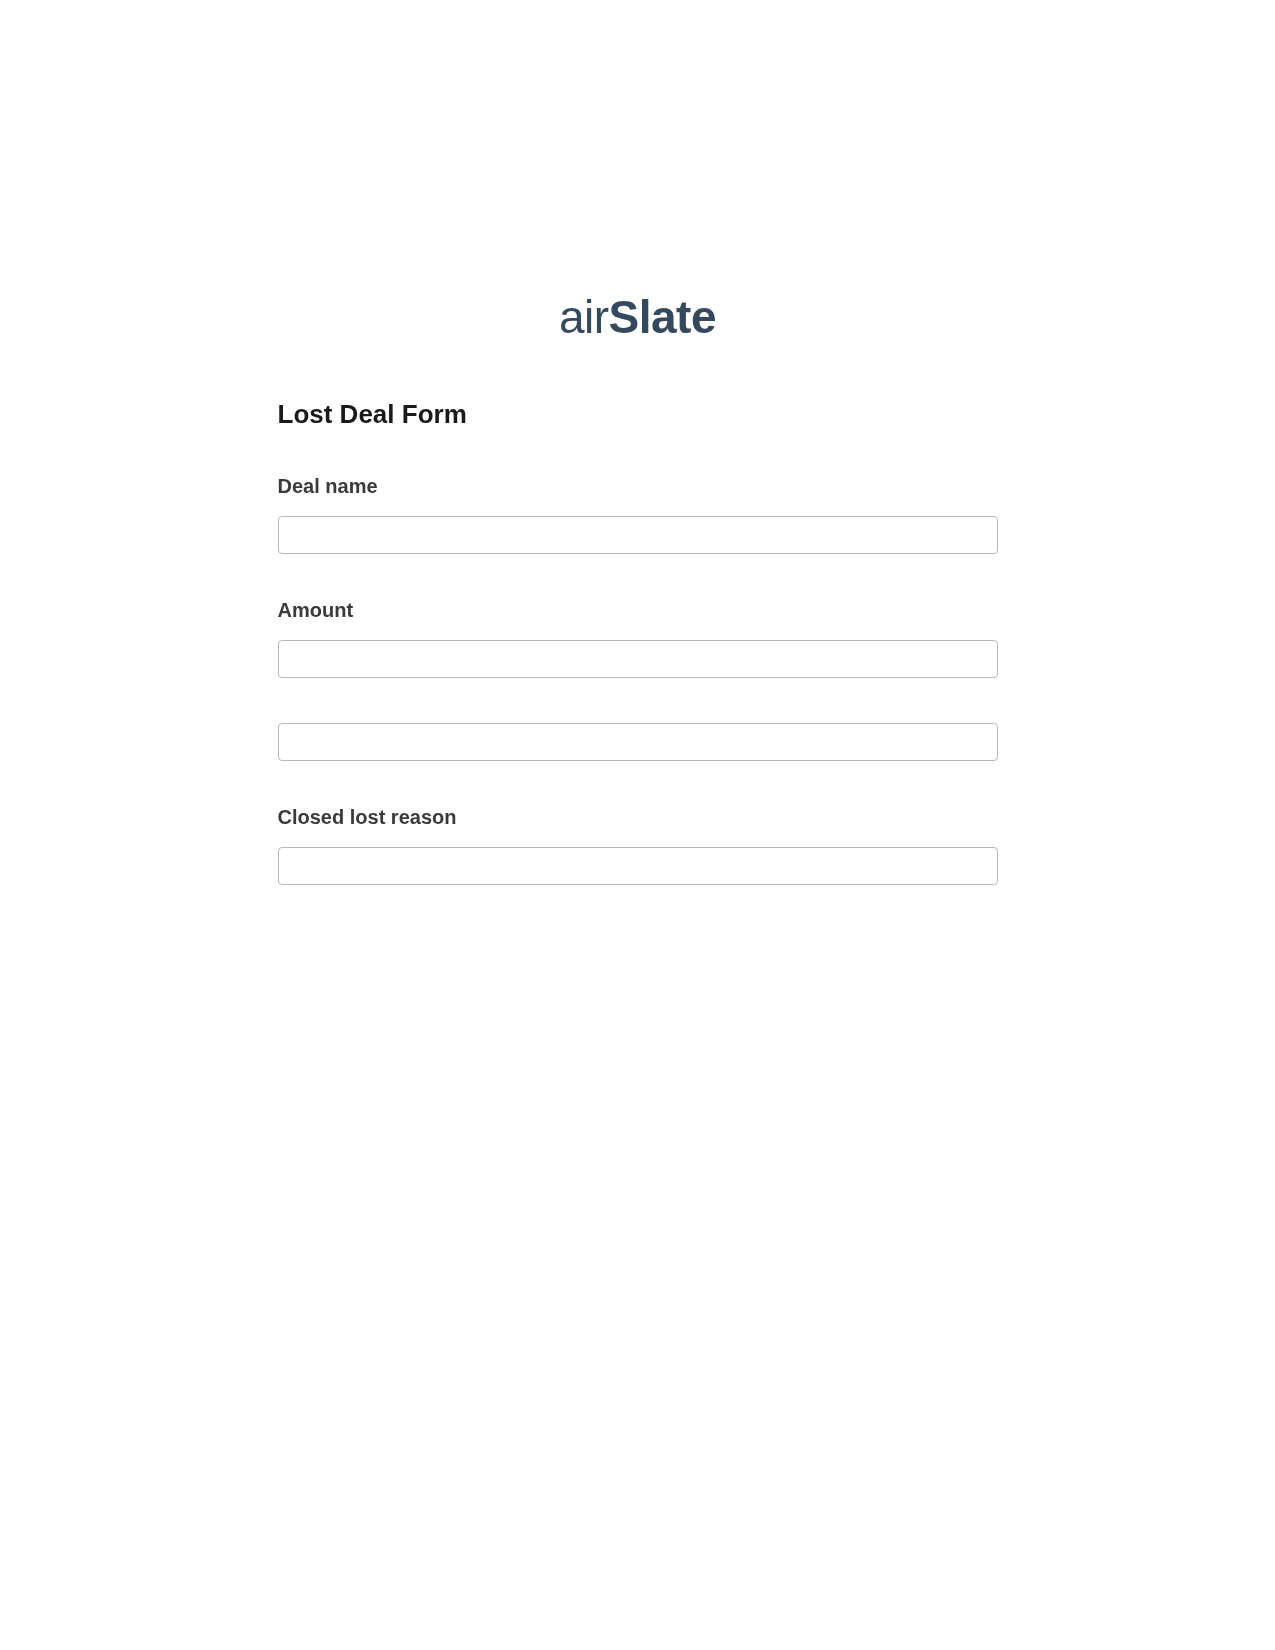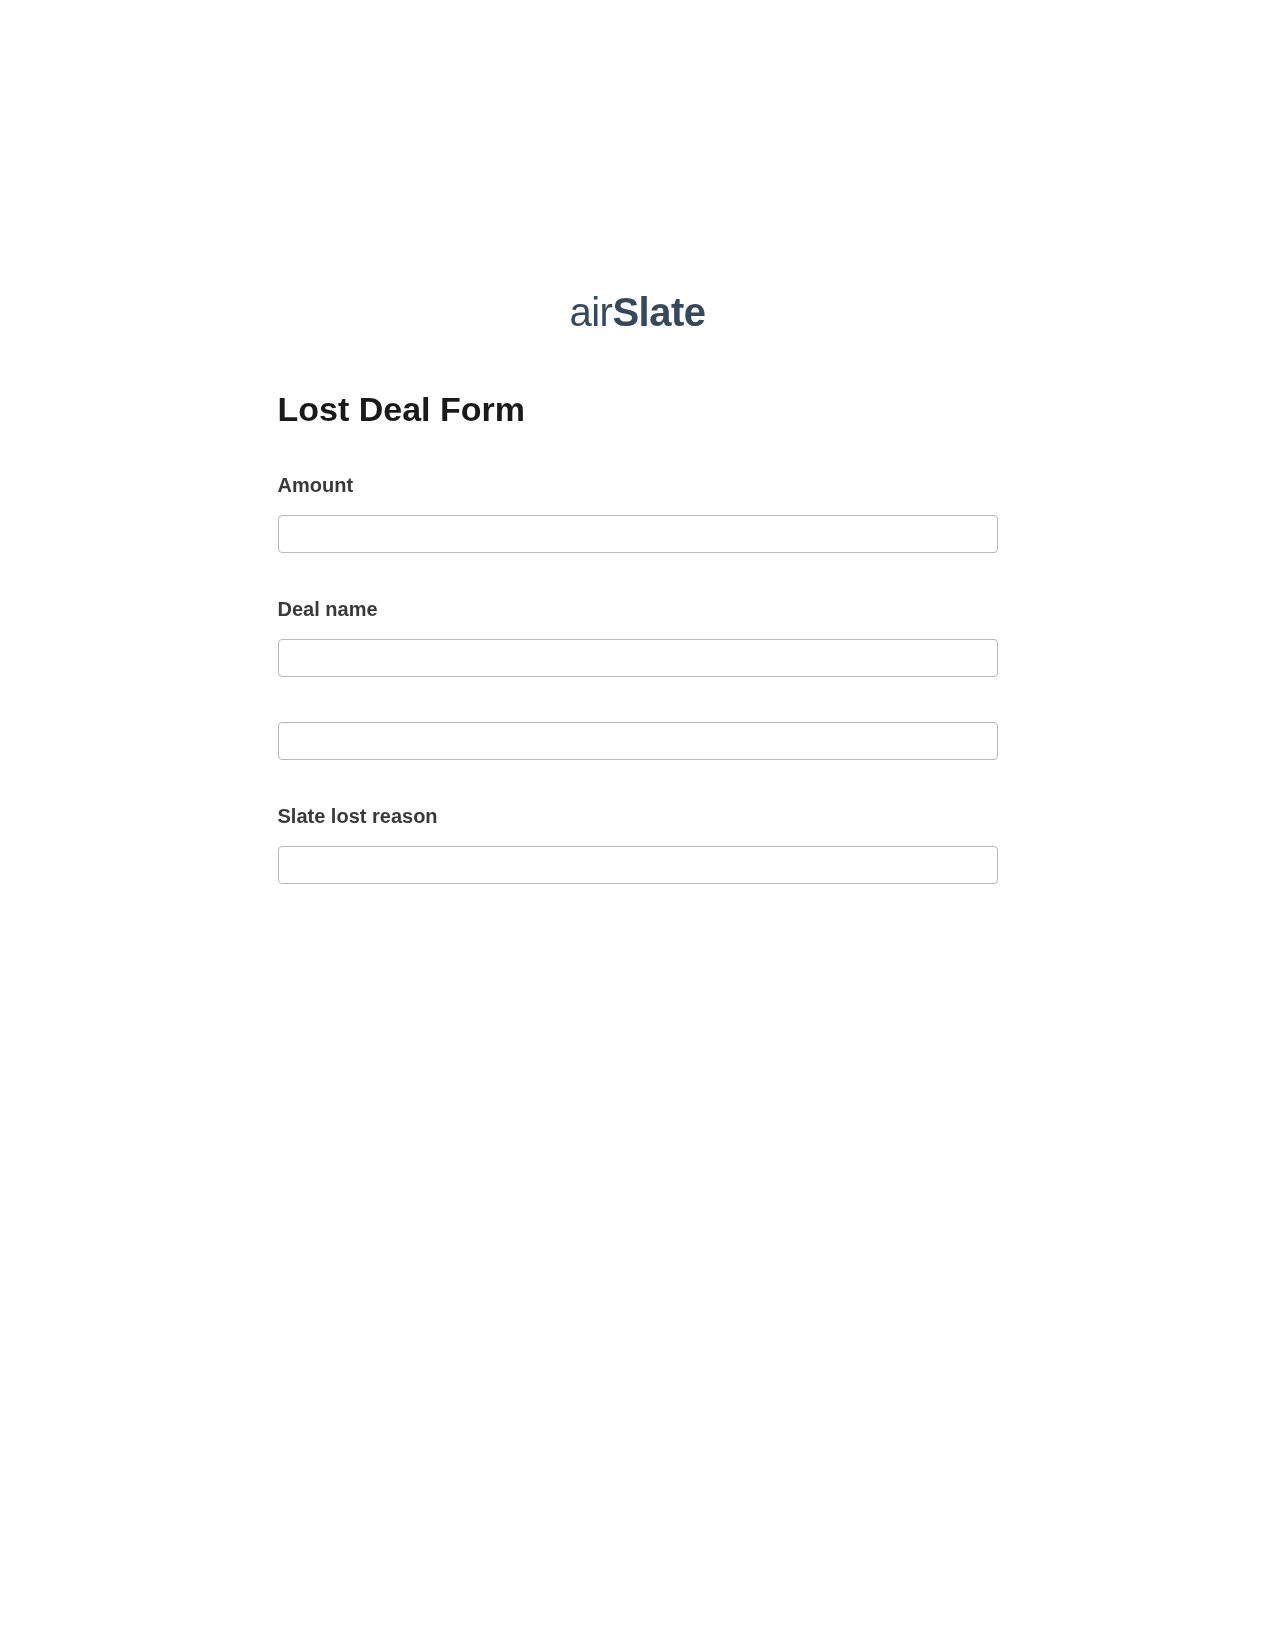--- a/index.html
+++ b/index.html
@@ -17,33 +17,33 @@
     .form-container {
       width: 720px;
       margin: 0 auto;
       padding-top: 290px;
     }
     .logo {
       text-align: center;
       margin-bottom: 55px;
     }
     .logo-text {
-      font-size: 40px;
+      font-size: 46px;
       font-weight: 700;
       color: #35495e;
       letter-spacing: -0.5px;
     }
     .logo-air {
       font-weight: 400;
     }
     .logo-slate {
       font-weight: 700;
     }
     .form-title {
-      font-size: 34px;
+      font-size: 26px;
       font-weight: 700;
       color: #1a1a1a;
       margin-bottom: 45px;
     }
     .form-field {
       margin-bottom: 45px;
     }
     .field-label {
       display: block;
       font-size: 20px;
@@ -65,30 +65,30 @@
 <body>
 
 <div class="form-container">
   <div class="logo">
     <span class="logo-text"><span class="logo-air">air</span><span class="logo-slate">Slate</span></span>
   </div>
 
   <h1 class="form-title">Lost Deal Form</h1>
 
   <div class="form-field">
-    <label class="field-label">Amount</label>
+    <label class="field-label">Deal name</label>
     <input type="text" class="field-input" value="" style="">
   </div>
 
   <div class="form-field">
-    <label class="field-label">Deal name</label>
+    <label class="field-label">Amount</label>
     <input type="text" class="field-input" value="" style="">
   </div>
 
   <div class="form-field">
     <input type="text" class="field-input" value="" style="">
   </div>
 
   <div class="form-field">
-    <label class="field-label">Slate lost reason</label>
+    <label class="field-label">Closed lost reason</label>
     <input type="text" class="field-input" value="" style="">
   </div>
 </div>
 
 </body></html>

